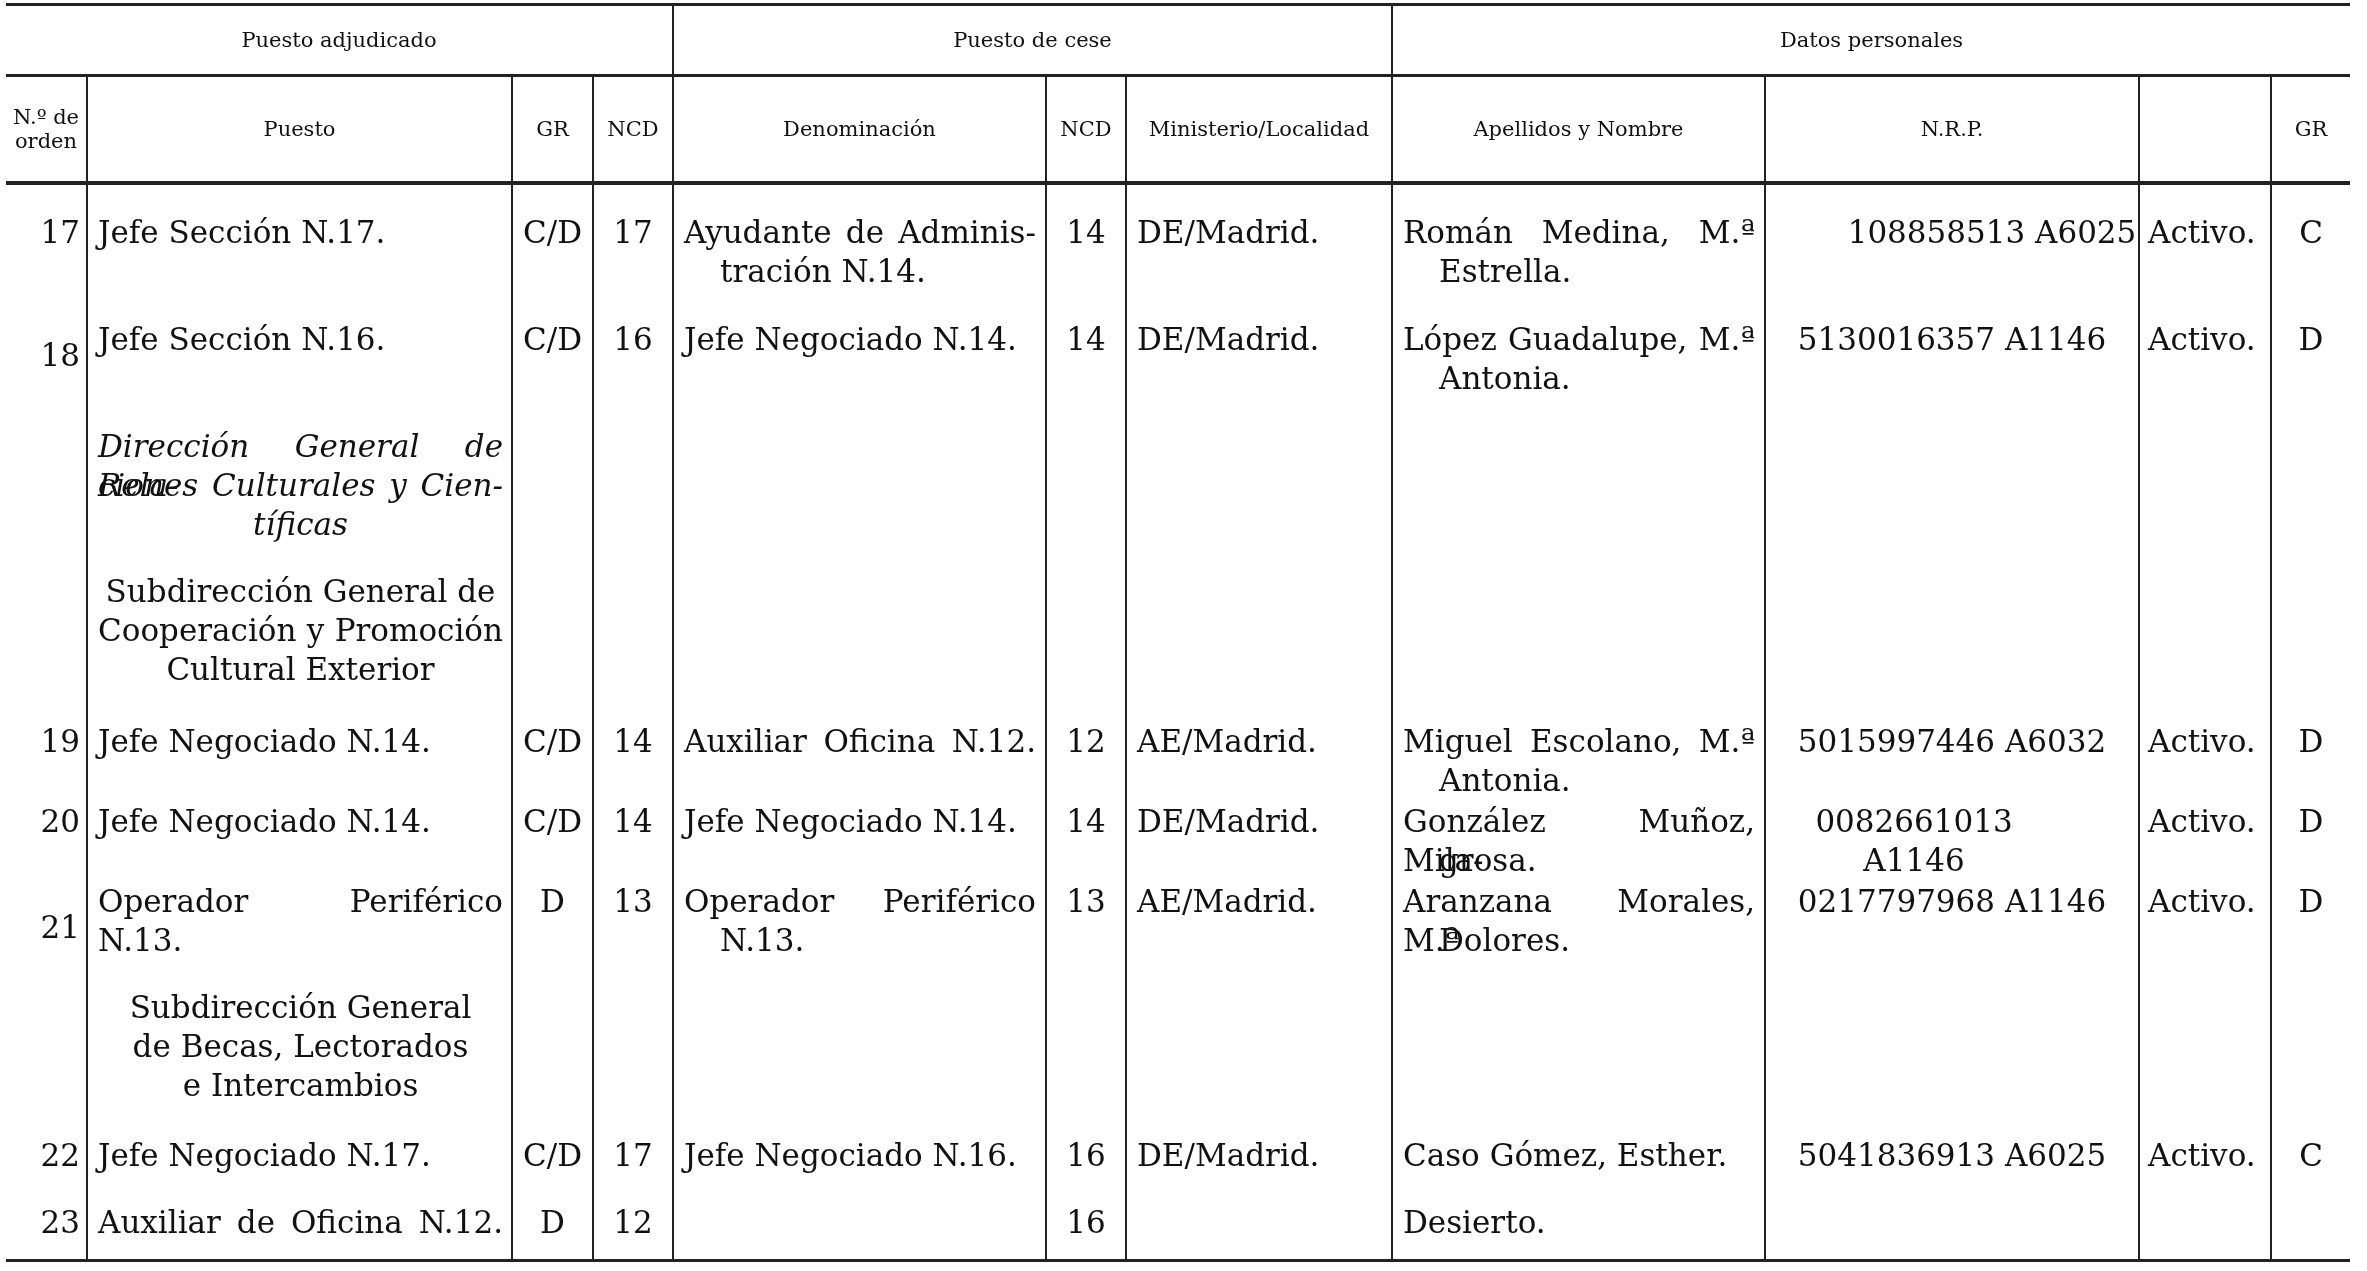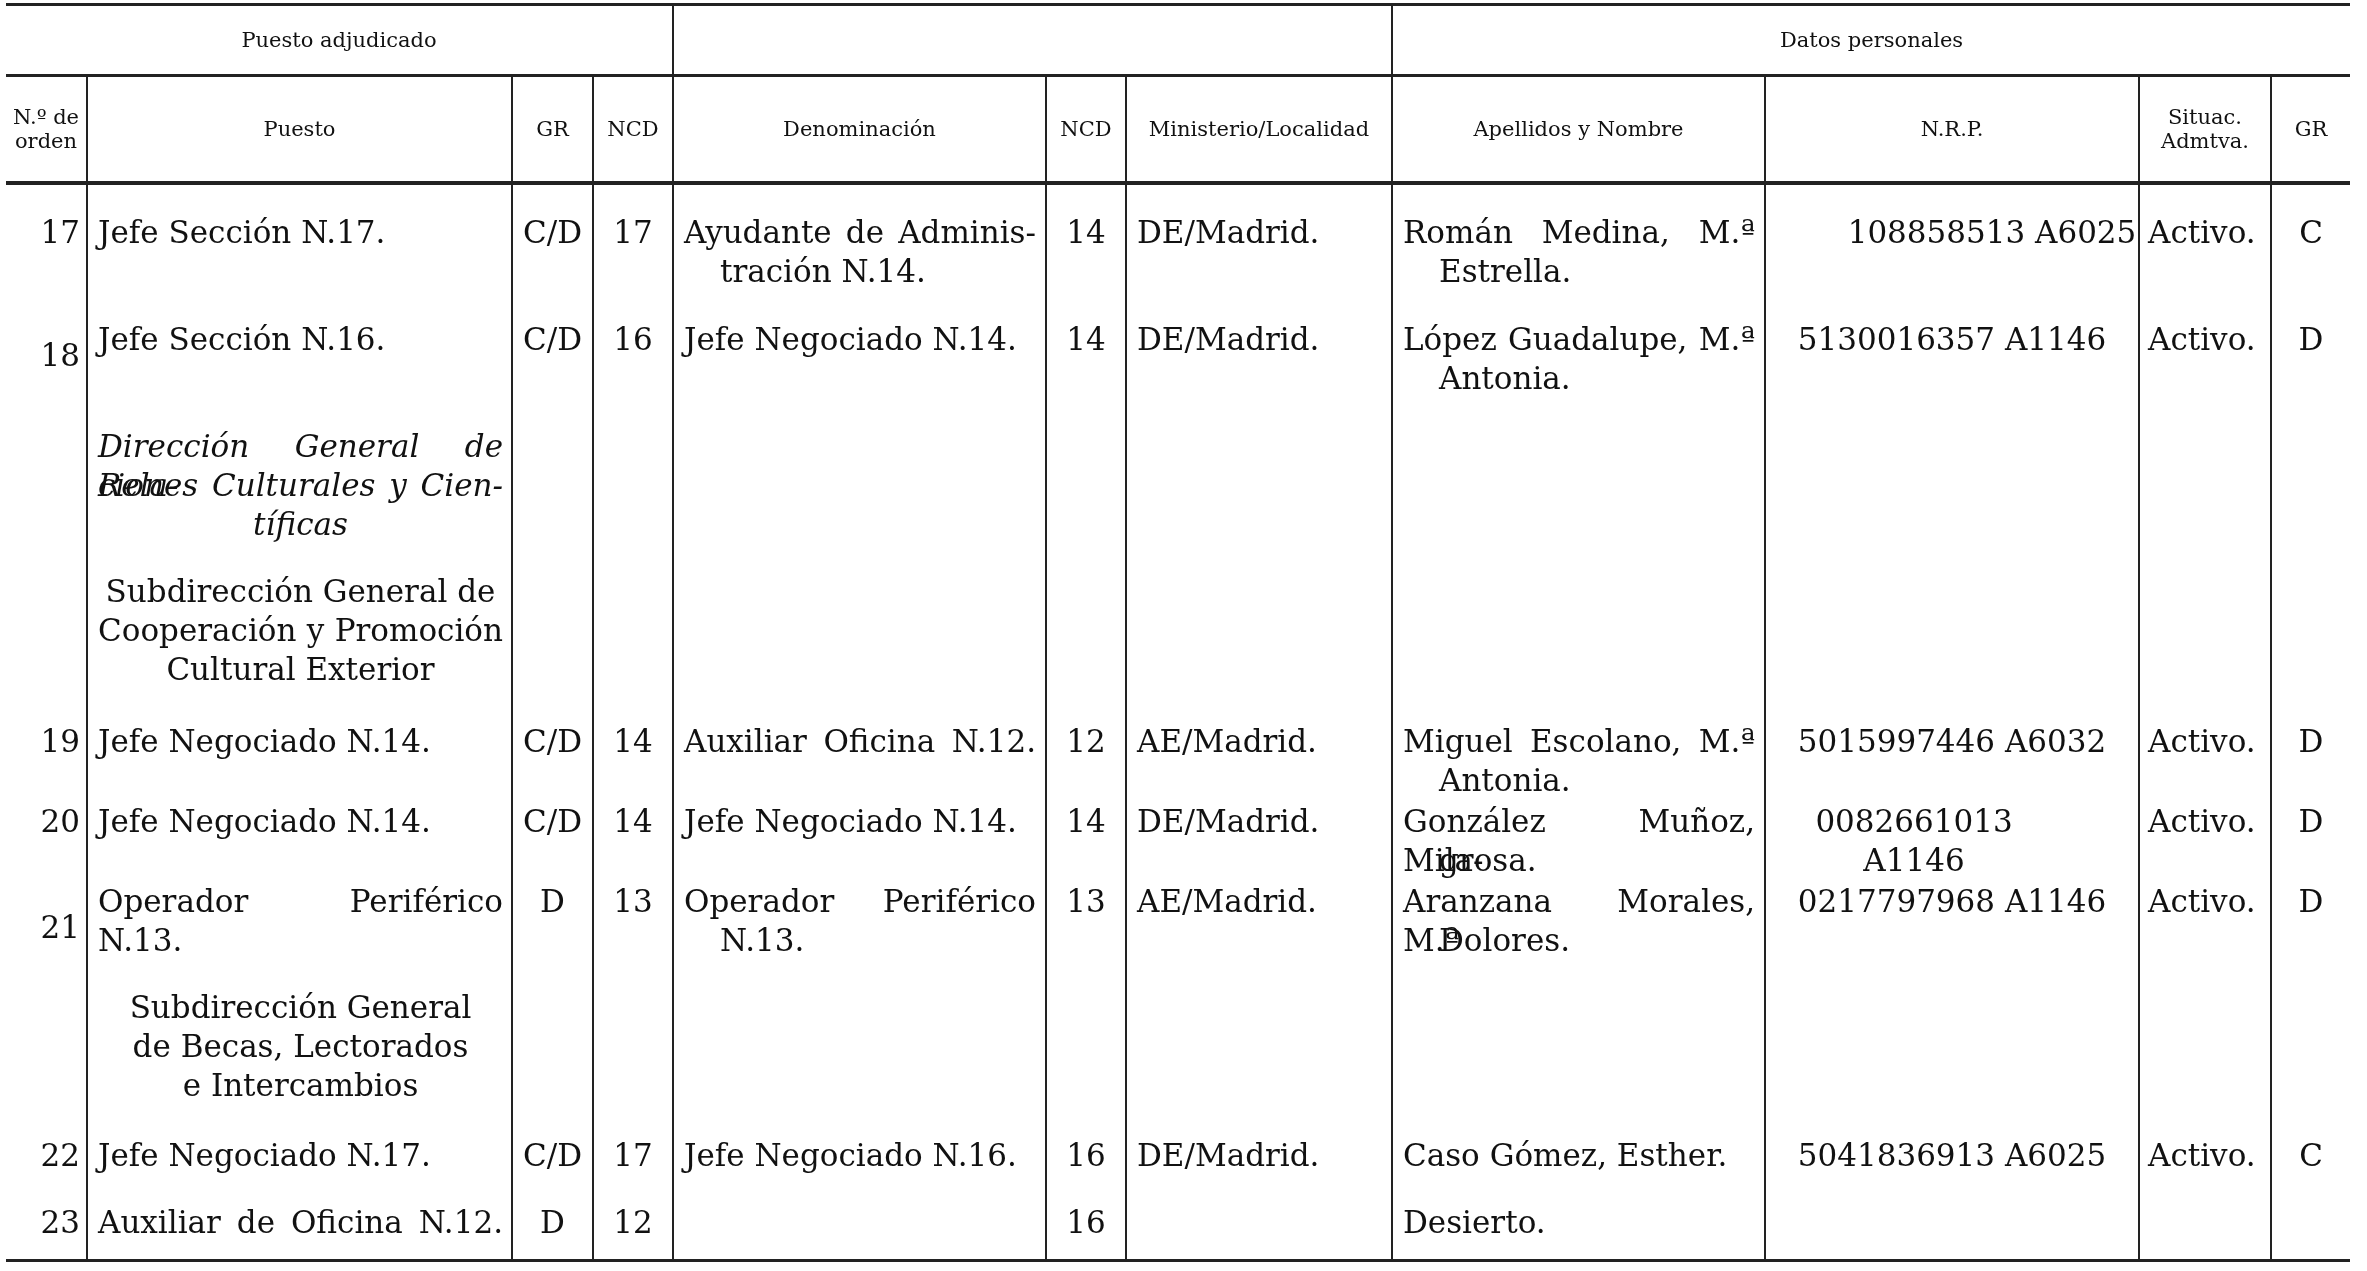--- a/index.html
+++ b/index.html
@@ -32,32 +32,32 @@
   <div class="vline" style="left:586px;top:72px;height:1186px;"></div>
   <div class="vline" style="left:666px;top:0;height:1258px;"></div>
   <div class="vline" style="left:1039px;top:72px;height:1186px;"></div>
   <div class="vline" style="left:1119px;top:72px;height:1186px;"></div>
   <div class="vline" style="left:1385px;top:0;height:1258px;"></div>
   <div class="vline" style="left:1758px;top:72px;height:1186px;"></div>
   <div class="vline" style="left:2132px;top:72px;height:1186px;"></div>
   <div class="vline" style="left:2264px;top:72px;height:1186px;"></div>
 
   <div class="hdr" style="left:0;top:3px;width:666px;height:68px;">Puesto adjudicado</div>
+  <div class="hdr" style="left:668px;top:3px;width:717px;height:68px;">Puesto de cese</div>
   <div class="hdr" style="left:1387px;top:3px;width:957px;height:68px;">Datos personales</div>
 
   <div class="hdr" style="left:0;top:74px;width:80px;height:104px;">N.º de orden</div>
   <div class="hdr" style="left:82px;top:74px;width:423px;height:104px;">Puesto</div>
   <div class="hdr" style="left:507px;top:74px;width:79px;height:104px;">GR</div>
   <div class="hdr" style="left:588px;top:74px;width:78px;height:104px;">NCD</div>
   <div class="hdr" style="left:668px;top:74px;width:371px;height:104px;">Denominación</div>
   <div class="hdr" style="left:1041px;top:74px;width:78px;height:104px;">NCD</div>
   <div class="hdr" style="left:1387px;top:74px;width:371px;height:104px;">Apellidos y Nombre</div>
   <div class="hdr" style="left:1121px;top:74px;width:264px;height:104px;">Ministerio/Localidad</div>
   <div class="hdr" style="left:1760px;top:74px;width:372px;height:104px;">N.R.P.</div>
-  <div class="hdr" style="left:2140px;top:74px;width:118px;height:104px;">Situac. Admtva.</div>
   <div class="hdr" style="left:2266px;top:74px;width:78px;height:104px;">GR</div>
 
   <div>
     <div class="cell num" style="left:0;top:210px;width:74px;">17</div>
     <div class="cell" style="left:92px;top:210px;width:405px;">Jefe Sección N.17.</div>
     <div class="cell ctr" style="left:507px;top:210px;width:79px;">C/D</div>
     <div class="cell ctr" style="left:588px;top:210px;width:78px;">17</div>
     <div class="cell just" style="left:678px;top:210px;width:352px;">Ayudante de Adminis-</div>
     <div class="cell hang" style="left:678px;top:249px;width:316px;">tración N.14.</div>
     <div class="cell ctr" style="left:1041px;top:210px;width:78px;">14</div>

